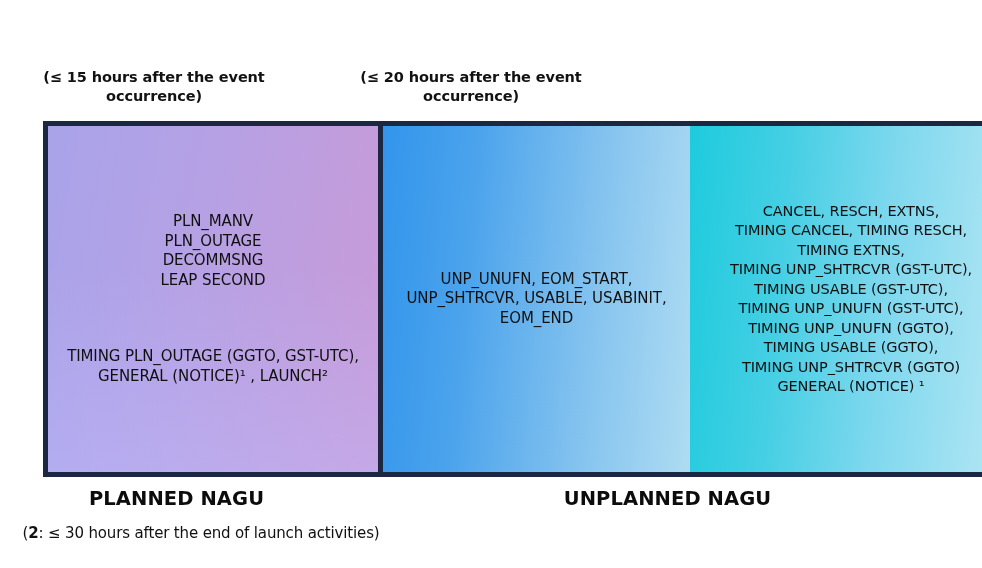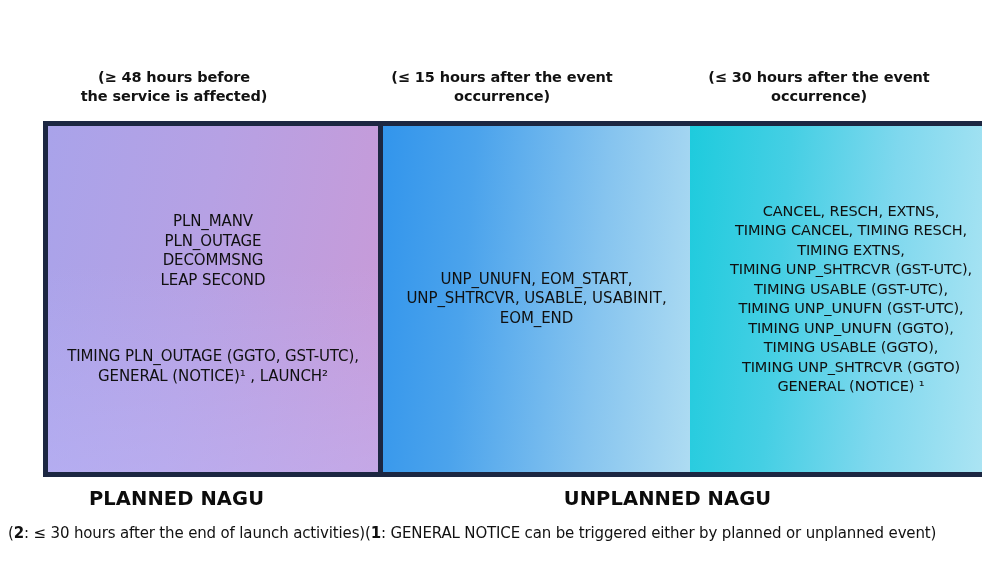--- a/index.html
+++ b/index.html
@@ -131,25 +131,23 @@
     white-space: nowrap;
   }
   .fnote b { font-weight: bold; }
   .fnote-planned { width: 386px; }
   .fnote-unplanned { width: 596px; }
 </style>
 </head>
 <body>
 
 <div class="headers">
-  <div class="hdr hdr-1">(≥ 48 hours before
-the service is affected)</div>
   <div class="hdr hdr-2">(≤ 15 hours after the event
 occurrence)</div>
-  <div class="hdr hdr-3">(≤ 30 hours after the event
+  <div class="hdr hdr-3">(≤ 20 hours after the event
 occurrence)</div>
 </div>
 
 <div class="frame">
 
   <div class="panel panel-planned">
     <div class="panel-text">
       <div class="block">PLN_MANV
 PLN_OUTAGE
 DECOMMSNG
@@ -180,14 +178,13 @@
 
 </div>
 
 <div class="bottom-labels">
   <div class="blabel blabel-planned">PLANNED NAGU</div>
   <div class="blabel blabel-unplanned">UNPLANNED NAGU</div>
 </div>
 
 <div class="footnotes">
   <div class="fnote fnote-planned"><span>(</span><b>2</b><span>: ≤ 30 hours after the end of launch activities)</span></div>
-  <div class="fnote fnote-unplanned"><span>(</span><b>1</b><span>: GENERAL NOTICE can be triggered either by planned or unplanned event)</span></div>
 </div>
 
 </body></html>

